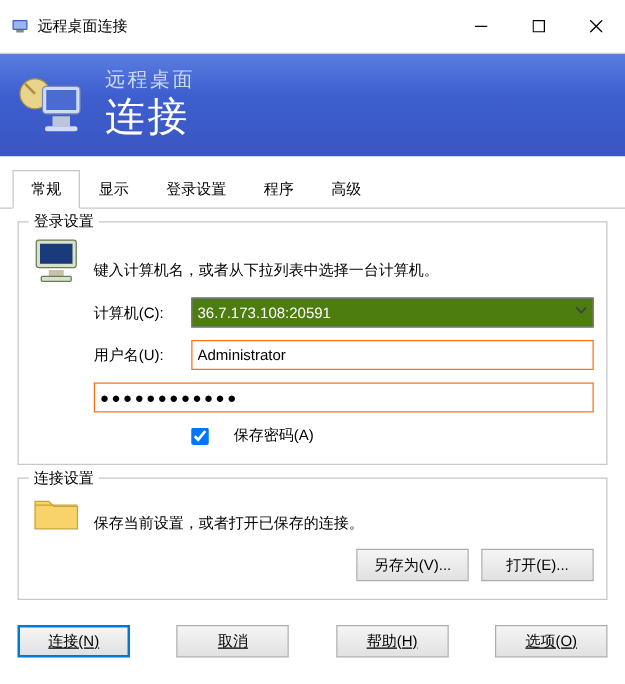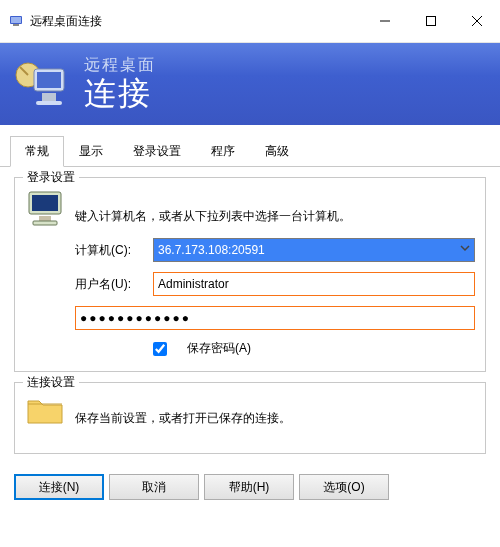--- a/index.html
+++ b/index.html
@@ -88,21 +88,21 @@
 .folder-icon { width: 40px; height: 34px; margin-right: 10px; flex-shrink:0; }
 
 .instr { margin-bottom: 12px; margin-top: 17px; }
 .indented { margin-left: 50px; }
 
 .combo { position: relative; }
 .combo input {
   width: 100%; height: 24px; border: 1px solid #7a7a7a;
   padding: 2px 22px 2px 4px; font-family: inherit; font-size: 12px;
 }
-.combo input.selected { background: #3b82f6; color: #fff; }
+.combo input.selected { background: #4d7c0f; color: #fff; }
 .combo .chev {
   position: absolute; right: 4px; top: 4px; pointer-events: none;
   color: #444;
 }
 input.text {
   width: 100%; height: 24px; border: 1px solid #f97316;
   padding: 2px 4px; font-family: inherit; font-size: 12px;
 }
 .pw-dots { letter-spacing: 2px; font-size: 11px; }
 
@@ -115,22 +115,23 @@
   padding: 0 10px;
   border: 1px solid #adadad;
   background: linear-gradient(#f5f5f5, #e1e1e1);
   font-family: inherit; font-size: 12px;
   cursor: default;
 }
 .btn.default { border: 2px solid #0078d7; }
 .btn-row { display: flex; gap: 10px; justify-content: flex-end; margin-top: 6px; }
 
 .bottom {
-  display: flex; gap: 5px; justify-content: flex-start;
+  display: flex; gap: 20px; justify-content: space-between;
   padding: 4px 14px 10px 14px;
+  text-decoration: underline;
 }
 </style>
 </head>
 <body>
 
 <div class="titlebar">
   <span class="app-icon">
     <svg viewBox="0 0 16 16">
         <rect x="2" y="3" width="12" height="8" rx="1" fill="#3e5fcf"></rect>
         <rect x="3" y="4" width="10" height="6" fill="#9bb4f0"></rect>
@@ -242,20 +243,24 @@
 
     <div class="row" style="align-items:flex-start">
       <span class="folder-icon">
         <svg viewBox="0 0 40 34">
           <path d="M3 8 L3 30 L37 30 L37 12 L18 12 L14 8 Z" fill="#f7d36a" stroke="#c9a238"></path>
           <path d="M3 11 L37 11" stroke="#c9a238"></path>
         </svg>
       </span>
       <div style="flex:1">
         <div class="instr">保存当前设置，或者打开已保存的连接。</div>
+        <div class="btn-row">
+          <button class="btn">另存为(V)...</button>
+          <button class="btn">打开(E)...</button>
+        </div>
       </div>
     </div>
   </div>
 
 </div>
 
 <div class="bottom">
   <button class="btn default">连接(N)</button>
   <button class="btn">取消</button>
   <button class="btn">帮助(H)</button>

